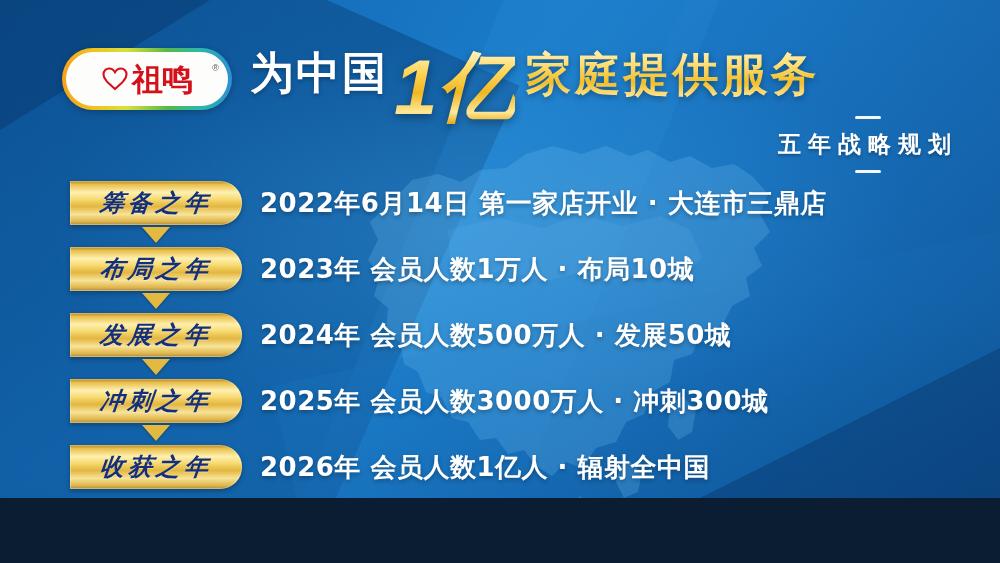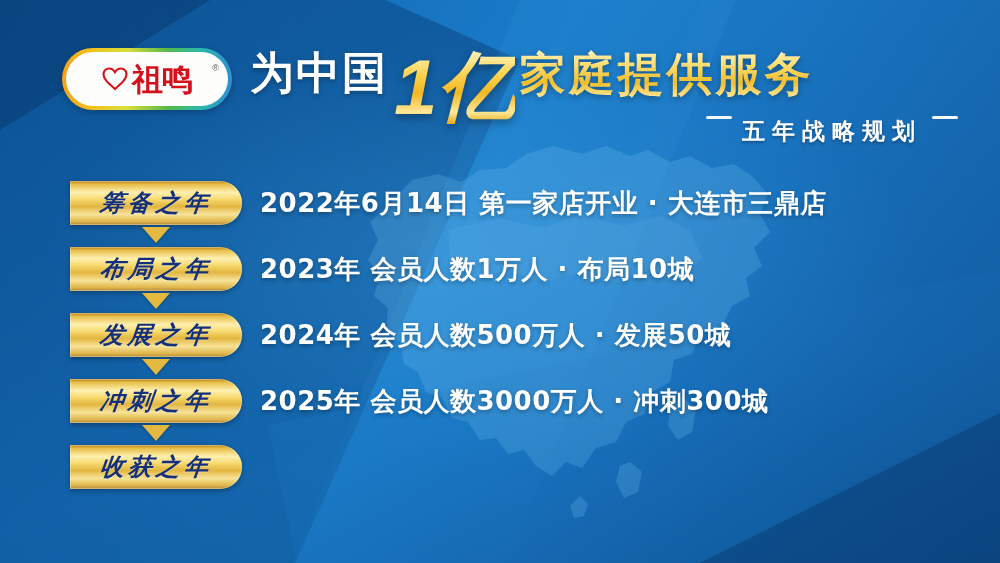--- a/index.html
+++ b/index.html
@@ -3,21 +3,21 @@
 <meta charset="utf-8">
 <style>
   html, body {
     margin: 0;
     padding: 0;
     background: #0b1d33;
   }
   #poster {
     position: relative;
     width: 1000px;
-    height: 563px;
+    height: 498px;
     overflow: hidden;
     font-family: "Liberation Sans", "DejaVu Sans", sans-serif;
     background: linear-gradient(118deg, #0f5fa8 0%, #1670bd 26%, #1a7cc9 45%, #1670bd 62%, #0f5da4 82%, #0c4d8f 100%);
   }
 
   
   .bg-layer { position: absolute; inset: 0; pointer-events: none; }
 
   .bg-diag-a {
     position: absolute;
@@ -173,33 +173,35 @@
     -webkit-text-fill-color: transparent;
     filter: drop-shadow(0 3px 4px rgba(0,0,0,.35));
     position: relative;
     top: 6px;
   }
   .hl-gold {
     font-family: Liberation Mono, monospace;
     font-weight: bold;
     font-size: 46px;
     letter-spacing: 3px;
+    margin-left: 6px;
     background: linear-gradient(180deg, #fff6cf 0%, #ffdf76 32%, #f2bd2a 62%, #ffeaa0 88%, #e9ab12 100%);
     -webkit-background-clip: text;
     background-clip: text;
     color: transparent;
     -webkit-text-fill-color: transparent;
     filter: drop-shadow(0 2px 3px rgba(0,0,0,.33));
   }
   .headline-sub {
     position: absolute;
     right: 12px; top: 72px;
     display: flex;
-    align-items: flex-start;
+    align-items: center;
     gap: 10px;
+    flex-direction: column;
   }
   .sub-rule {
     width: 26px; height: 3px;
     background: #ffffff;
     border-radius: 2px;
     opacity: .95;
   }
   .sub-text {
     font-family: "DejaVu Sans", "Liberation Sans", sans-serif;
     font-weight: bold;
@@ -378,16 +380,17 @@
       </div>
       <div class="tl-arrow"></div>
       <div class="tl-text">2025年  会员人数3000万人 · 冲刺300城</div>
     </div>
 
     <div class="tl-row">
       <div class="tl-badge">
         <span class="tl-badge-text">收获之年</span>
       </div>
 
+      <div class="tl-text">2026年  会员人数1亿人 · 辐射全中国</div>
     </div>
 
   </div>
 </div>
 
 </body></html>

